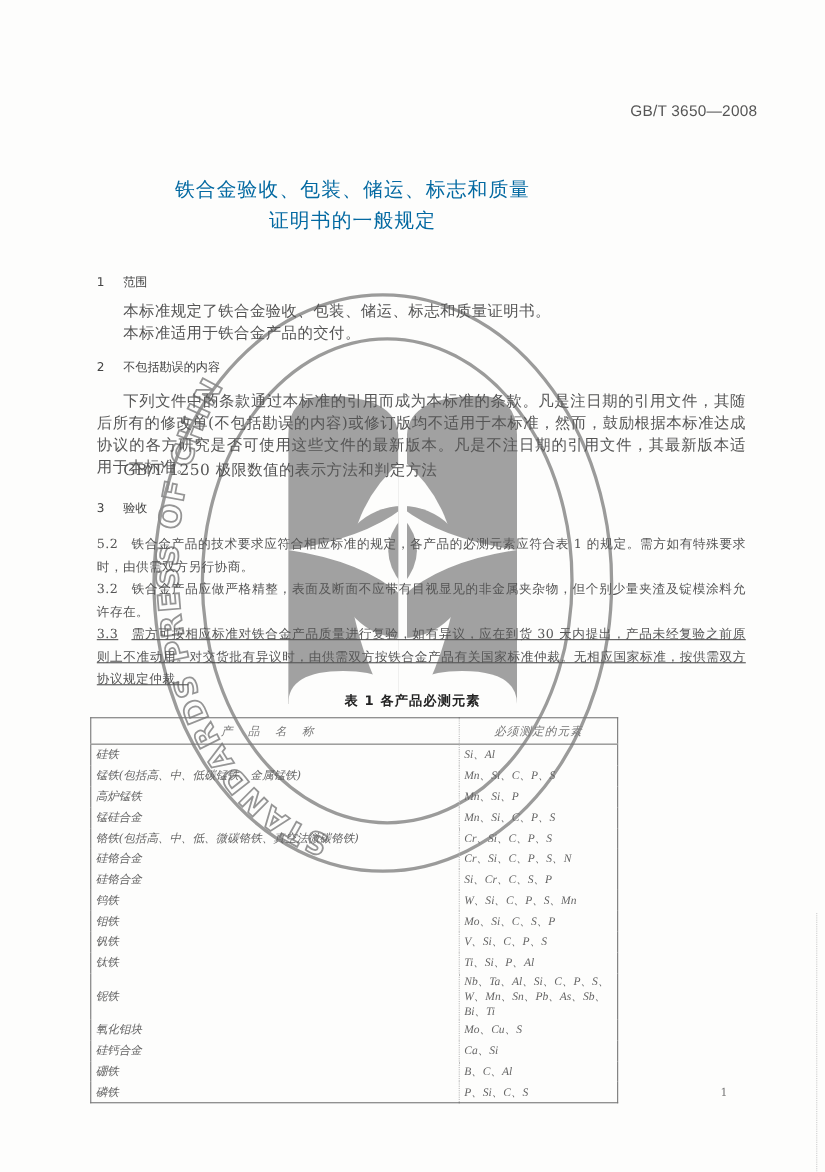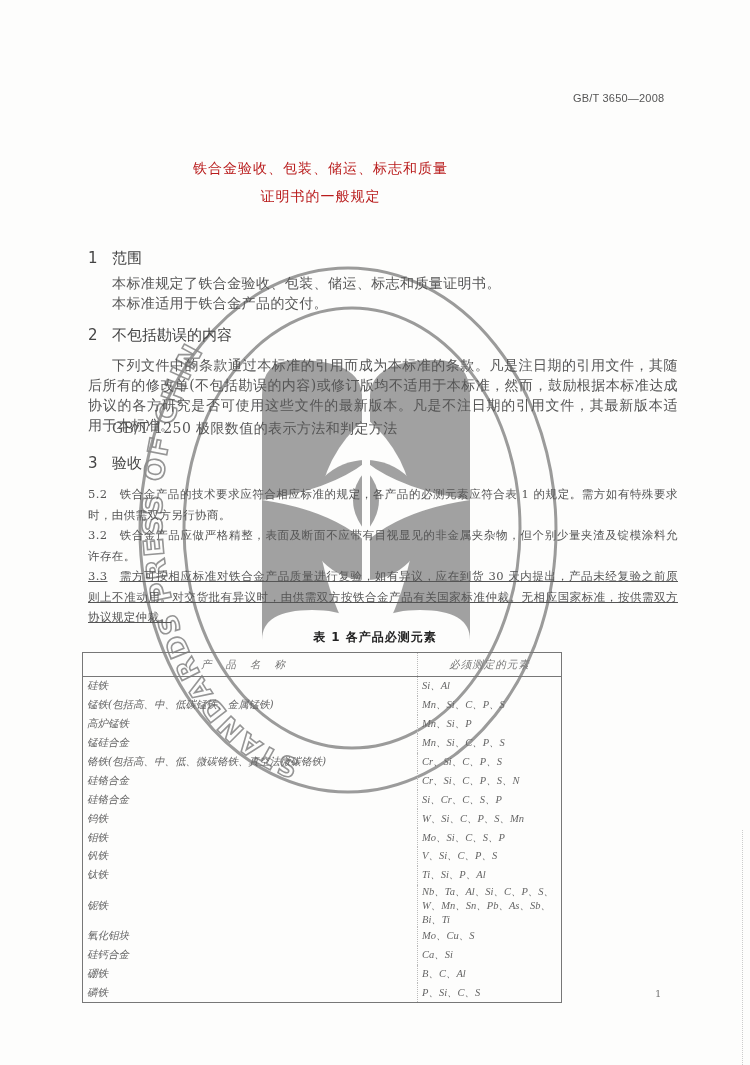--- a/index.html
+++ b/index.html
@@ -2,27 +2,27 @@
 <html><head>
 <meta charset="utf-8">
 <style>
   html, body { margin: 0; padding: 0; }
   body {
     width: 750px; height: 1065px; position: relative; overflow: hidden;
     background: #fdfdfc; color: #333;
     font-family: "DejaVu Serif", "Liberation Serif", serif;
   }
   .abs { position: absolute; }
-  .std-code { left: 573px; top: 92px; font-size: 11px; color: #555; letter-spacing: 0.2px;
+  .std-code { left: 573px; top: 92px; font-size: 14px; color: #555; letter-spacing: 0.2px;
     font-family: "Liberation Sans", "DejaVu Sans", sans-serif; }
-  .title { left: 0; width: 641px; text-align: center; font-size: 14px; color: #b91c1c;
+  .title { left: 0; width: 641px; text-align: center; font-size: 18px; color: #0369a1;
     font-family: "DejaVu Sans", sans-serif; letter-spacing: 1px; }
   .t1 { top: 160px; }
   .t2 { top: 188px; }
-  .h { font-size: 15px; color: #444; font-family: "DejaVu Sans", sans-serif; }
+  .h { font-size: 11px; color: #444; font-family: "DejaVu Sans", sans-serif; }
   .h .num { display: inline-block; width: 24px; }
   .p { font-size: 14px; color: #555; line-height: 20px; letter-spacing: 0.4px; }
   .para { left: 88px; width: 590px; text-align: justify; }
   .indent { text-indent: 24px; }
   .cl { left: 88px; width: 590px; font-size: 11.5px; color: #555; line-height: 20.5px; letter-spacing: 0.4px; text-align: justify; }
   .cl .num { margin-right: 12px; }
   .caption { left: 0; width: 750px; text-align: center; top: 629px; font-size: 12px; font-weight: bold; color: #222;
     font-family: "DejaVu Sans", sans-serif; letter-spacing: 1px; }
   table.t {
     position: absolute; left: 82px; top: 652px; width: 480px;

